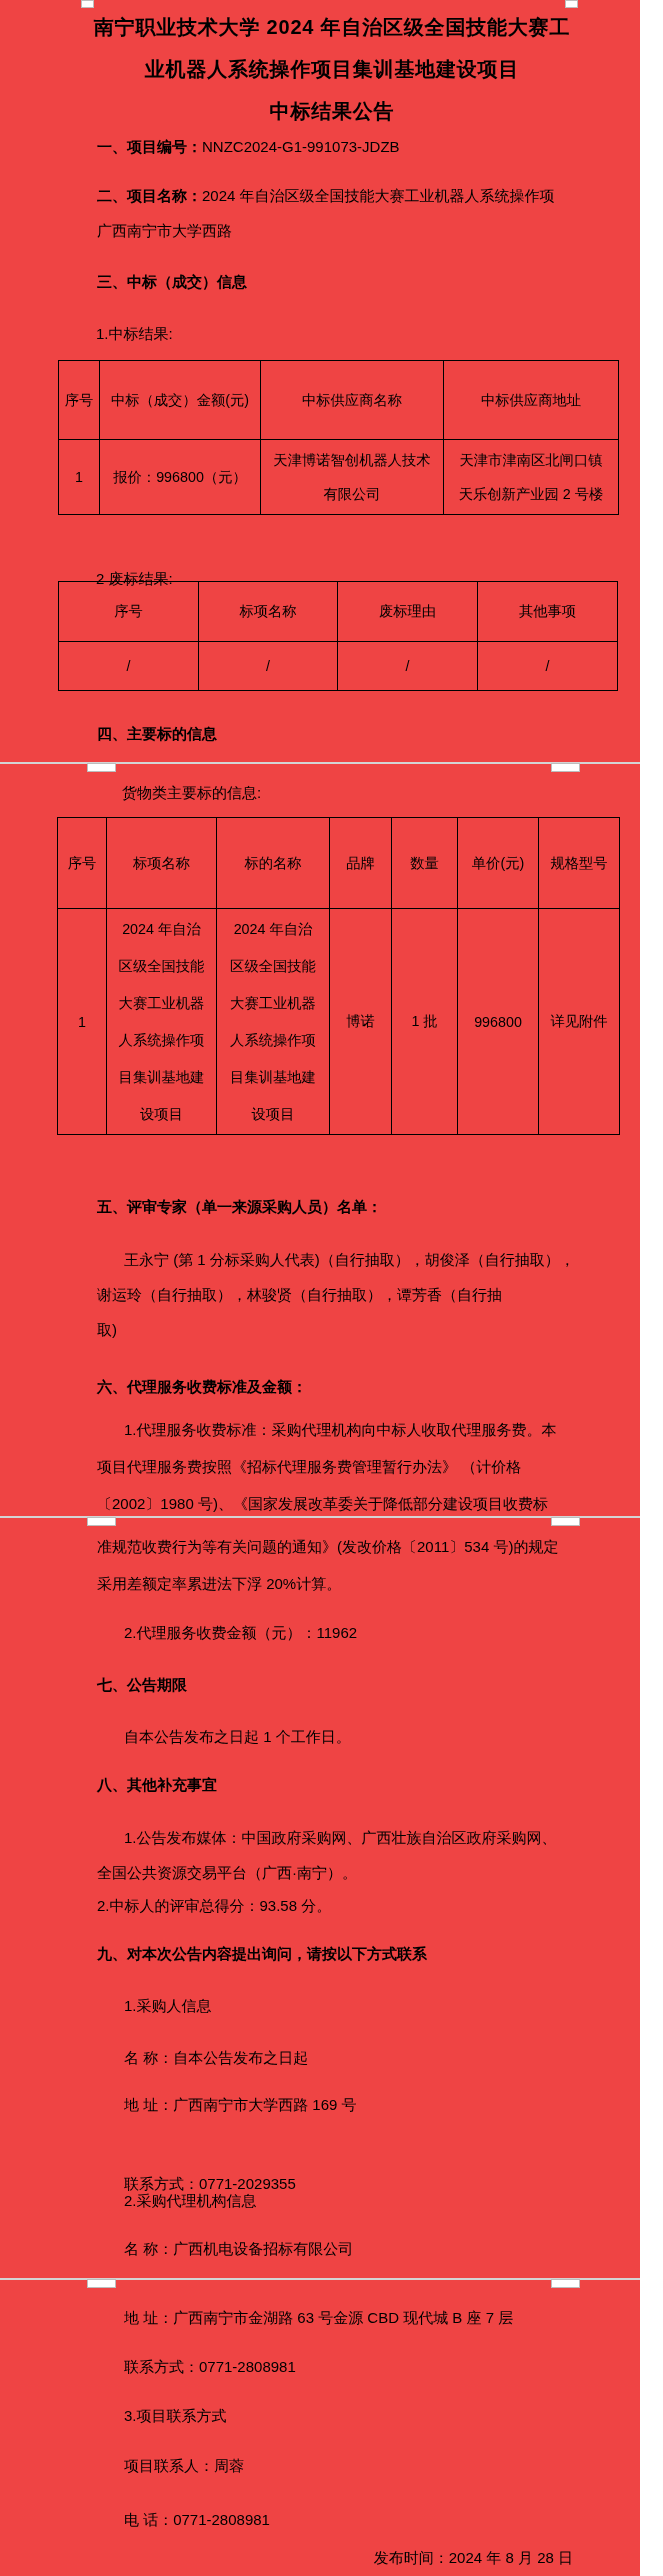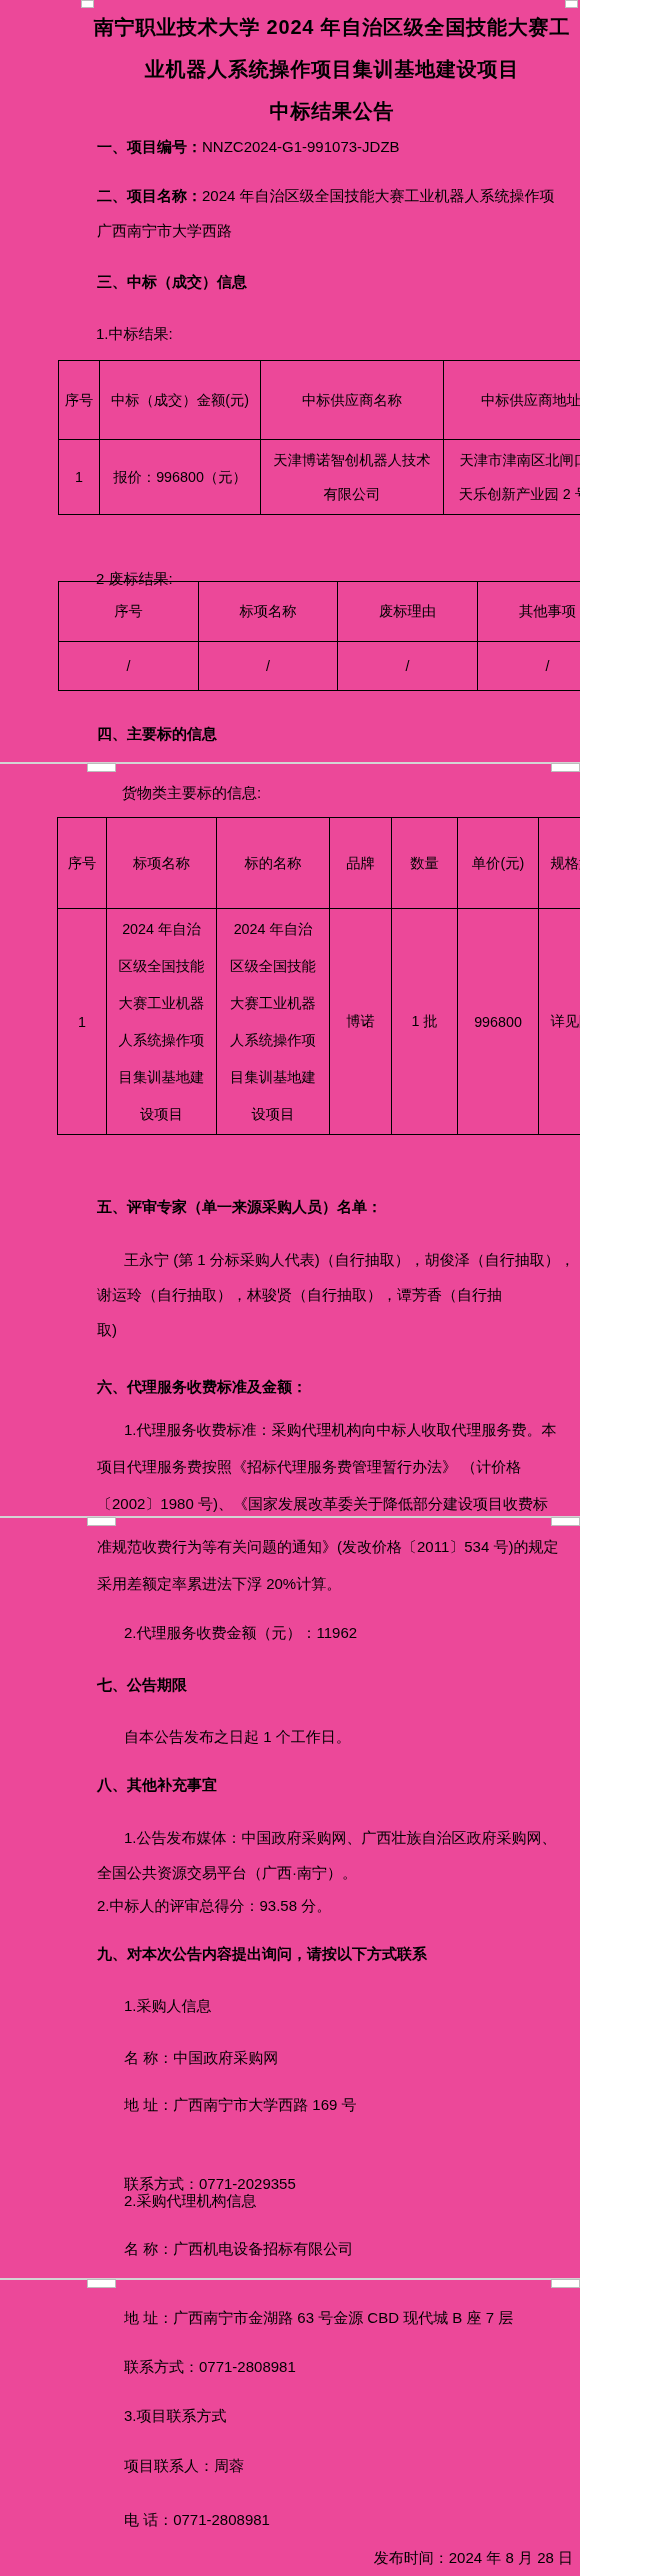--- a/index.html
+++ b/index.html
@@ -1,17 +1,17 @@
 <!DOCTYPE html>
 <html style="font-size:13.4px"><head>
 <meta charset="utf-8">
 <style>
   html,body { margin:0; padding:0; background:#ffffff; }
   .doc {
-    position:relative; width:580px; height:2576px; background:#ec4899;
+    position:relative; width:640px; height:2576px; background:#ef4444;
     font-family:"Liberation Sans","DejaVu Sans",sans-serif; color:#000;
     overflow:hidden;
   }
   .ln { position:absolute; font-size:15px; line-height:21px; white-space:nowrap; }
   .b  { font-weight:700; }
   .ttl { left:0; width:664px; text-align:center; font-size:20px; font-weight:700; line-height:28.6px; letter-spacing:0.8px; }
   .pub { left:0; width:573px; text-align:right; }
   table.t { position:absolute; border-collapse:collapse; table-layout:fixed; }
   .t td {
     border:1.3px solid #000; font-size:14.3px; font-weight:400;
@@ -166,21 +166,21 @@
   <div class="ln b" style="left:97px; top:1674px;">七、公告期限</div>
   <div class="ln" style="left:124px; top:1726px;">自本公告发布之日起 1 个工作日。</div>
 
   <div class="ln b" style="left:97px; top:1774px;">八、其他补充事宜</div>
   <div class="ln" style="left:124px; top:1827px;">1.公告发布媒体：中国政府采购网、广西壮族自治区政府采购网、</div>
   <div class="ln" style="left:97px; top:1862px;">全国公共资源交易平台（广西·南宁）。</div>
   <div class="ln" style="left:97px; top:1895px;">2.中标人的评审总得分：93.58 分。</div>
 
   <div class="ln b" style="left:97px; top:1943px;">九、对本次公告内容提出询问，请按以下方式联系</div>
   <div class="ln" style="left:124px; top:1995px;">1.采购人信息</div>
-  <div class="ln" style="left:124px; top:2047px;">名 称：中国政府采购网</div>
+  <div class="ln" style="left:124px; top:2047px;">名 称：自本公告发布之日起</div>
   <div class="ln" style="left:124px; top:2094px;">地 址：广西南宁市大学西路 169 号</div>
   <div class="ln" style="left:124px; top:2141px;margin-top:32px;">联系方式：0771-2029355</div>
   <div class="ln" style="left:124px; top:2190px;">2.采购代理机构信息</div>
   <div class="ln" style="left:124px; top:2238px;">名 称：广西机电设备招标有限公司</div>
 
   <div class="pgline" style="top:2278px;"></div>
   <div class="pgmark" style="left:87px; top:2279px;"></div>
   <div class="pgmark" style="left:551px; top:2279px;"></div>
 
   <div class="ln" style="left:124px; top:2307px;">地 址：广西南宁市金湖路 63 号金源 CBD 现代城 B 座 7 层</div>

